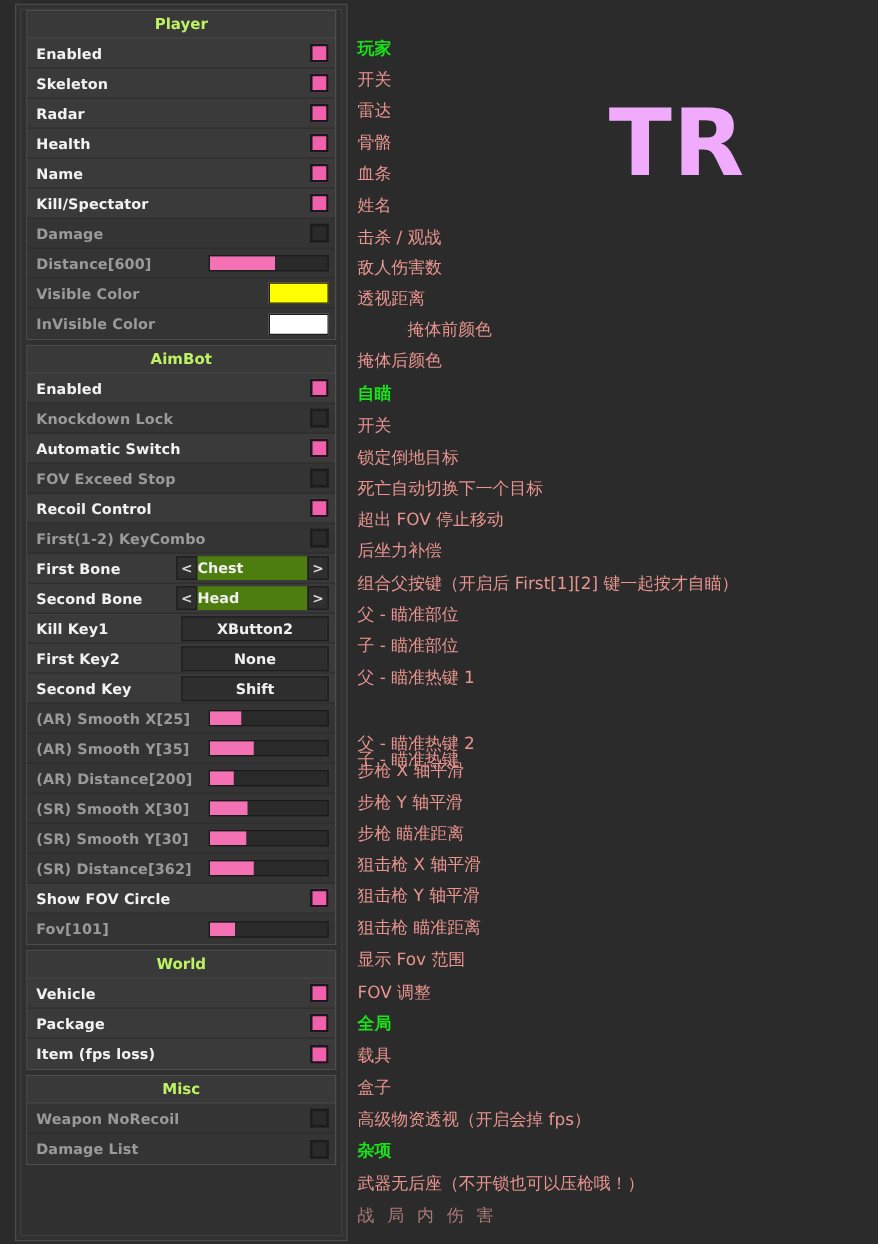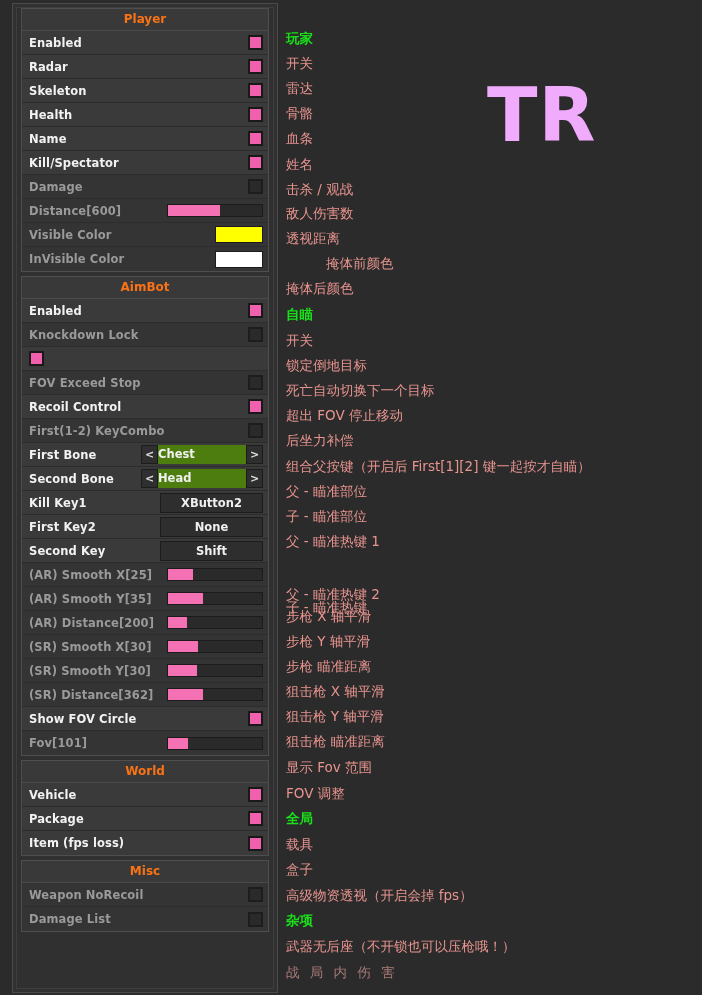--- a/index.html
+++ b/index.html
@@ -32,21 +32,21 @@
     background:#2f2f2f;
   }
   .group{
     border:1px solid #4e4e4e;
     margin-bottom:4px;
     background:#313131;
     box-sizing:border-box;
   }
   .group-header{
     height:21px;line-height:21px;text-align:center;
-    color:#f97316;font-size:12px;font-weight:bold;
+    color:#bef264;font-size:12px;font-weight:bold;
     background:#393939;
     border-bottom:1px solid #4a4a4a;
   }
   .row{
     height:24px;
     display:flex;align-items:center;
     background:#3a3a3a;
     border-bottom:1px solid #2c2c2c;
     padding:0 5px 0 7px;
     box-sizing:border-box;
@@ -103,21 +103,21 @@
     box-sizing:border-box;
   }
   .combo-val{
     width:88px;height:19px;line-height:18px;
     background:#4d7c0f;
     color:#f0f0f0;font-size:11.5px;font-weight:bold;
     box-sizing:border-box;
   }
   
   .keybox{
-    width:103px;height:20px;line-height:19px;text-align:center;
+    width:118px;height:20px;line-height:19px;text-align:center;
     background:#2e2e2e;border:1px solid #1c1c1c;
     color:#f0f0f0;font-size:11.5px;font-weight:bold;
     box-sizing:border-box;flex:0 0 auto;
   }
   
   .lbl-cell{
     flex:1;display:flex;align-items:center;
   }
   
   #notes{
@@ -149,25 +149,25 @@
 <div id="menu">
   <div id="menu-inner">
     <div id="groups">
         <div class="group">
           <div class="group-header">Player</div>
           <div class="row">
             <span class="lbl">Enabled</span>
             <span class="cb on"></span>
           </div>
           <div class="row">
+            <span class="lbl">Skeleton</span>
+            <span class="cb on"></span>
+          </div>
+          <div class="row">
             <span class="lbl">Radar</span>
-            <span class="cb on"></span>
-          </div>
-          <div class="row">
-            <span class="lbl">Skeleton</span>
             <span class="cb on"></span>
           </div>
           <div class="row">
             <span class="lbl">Health</span>
             <span class="cb on"></span>
           </div>
           <div class="row">
             <span class="lbl">Name</span>
             <span class="cb on"></span>
           </div>
@@ -198,20 +198,21 @@
           <div class="group-header">AimBot</div>
           <div class="row">
             <span class="lbl">Enabled</span>
             <span class="cb on"></span>
           </div>
           <div class="row alt">
             <span class="lbl dim">Knockdown Lock</span>
             <span class="cb"></span>
           </div>
           <div class="row">
+            <span class="lbl">Automatic Switch</span>
             <span class="cb on"></span>
           </div>
           <div class="row alt">
             <span class="lbl dim">FOV Exceed Stop</span>
             <span class="cb"></span>
           </div>
           <div class="row">
             <span class="lbl">Recoil Control</span>
             <span class="cb on"></span>
           </div>

